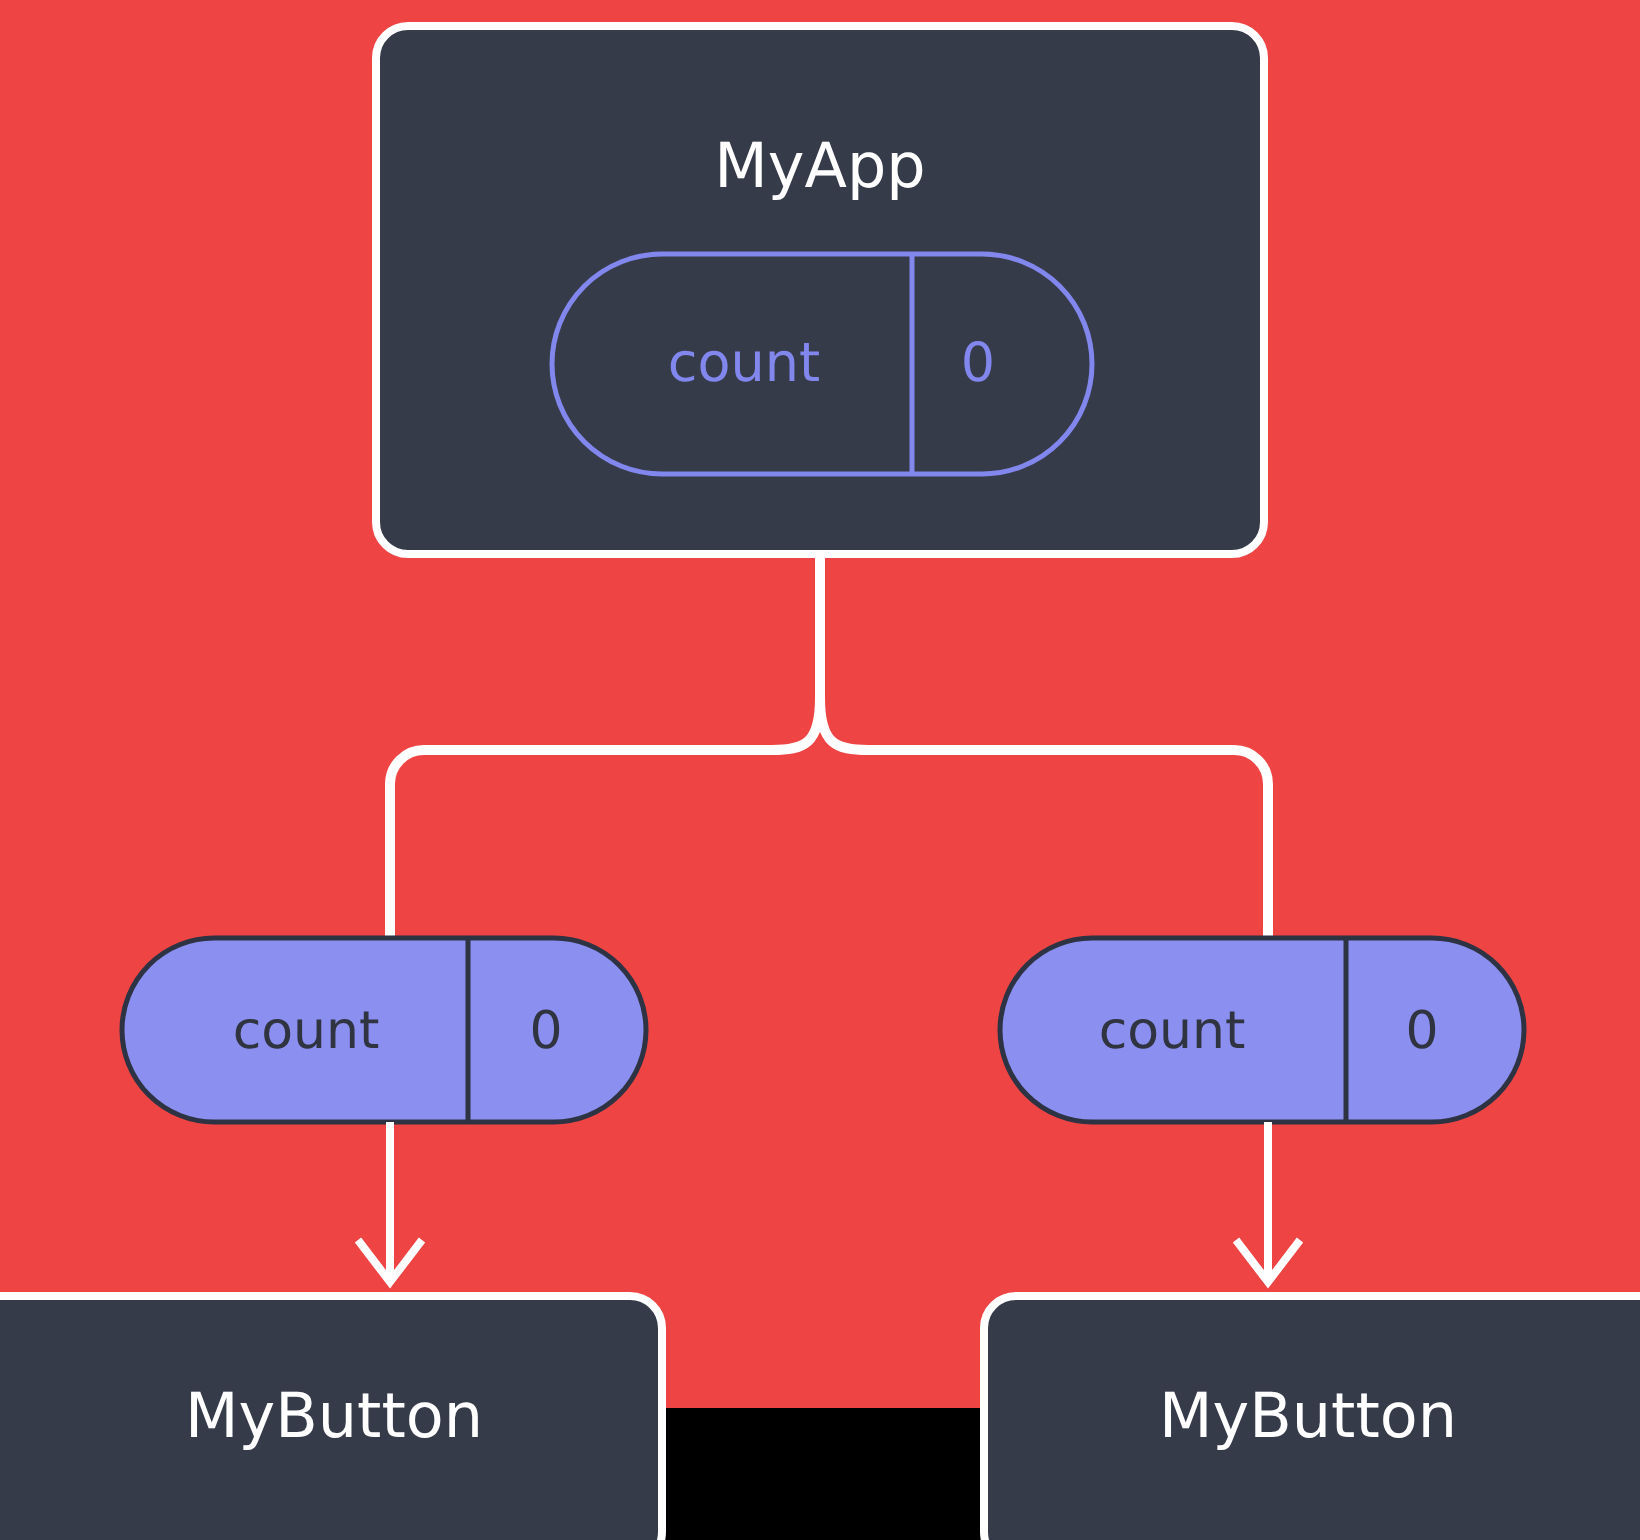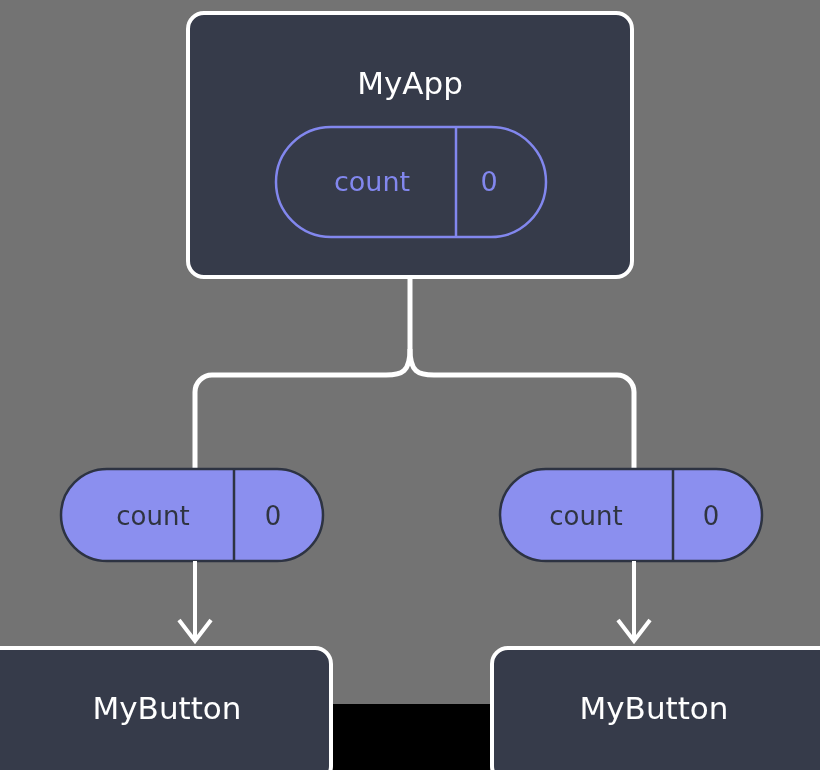--- a/index.html
+++ b/index.html
@@ -10,21 +10,21 @@
   body {
     width: 820px;
     height: 770px;
     overflow: hidden;
     font-family: "DejaVu Sans", sans-serif;
   }
   #stage {
     position: relative;
     width: 820px;
     height: 704px;
-    background: #737373;
+    background: #ef4444;
   }
   #diagram-svg {
     position: absolute;
     top: 0;
     left: 0;
     width: 820px;
     height: 770px;
     display: block;
   }
   .node-title {

